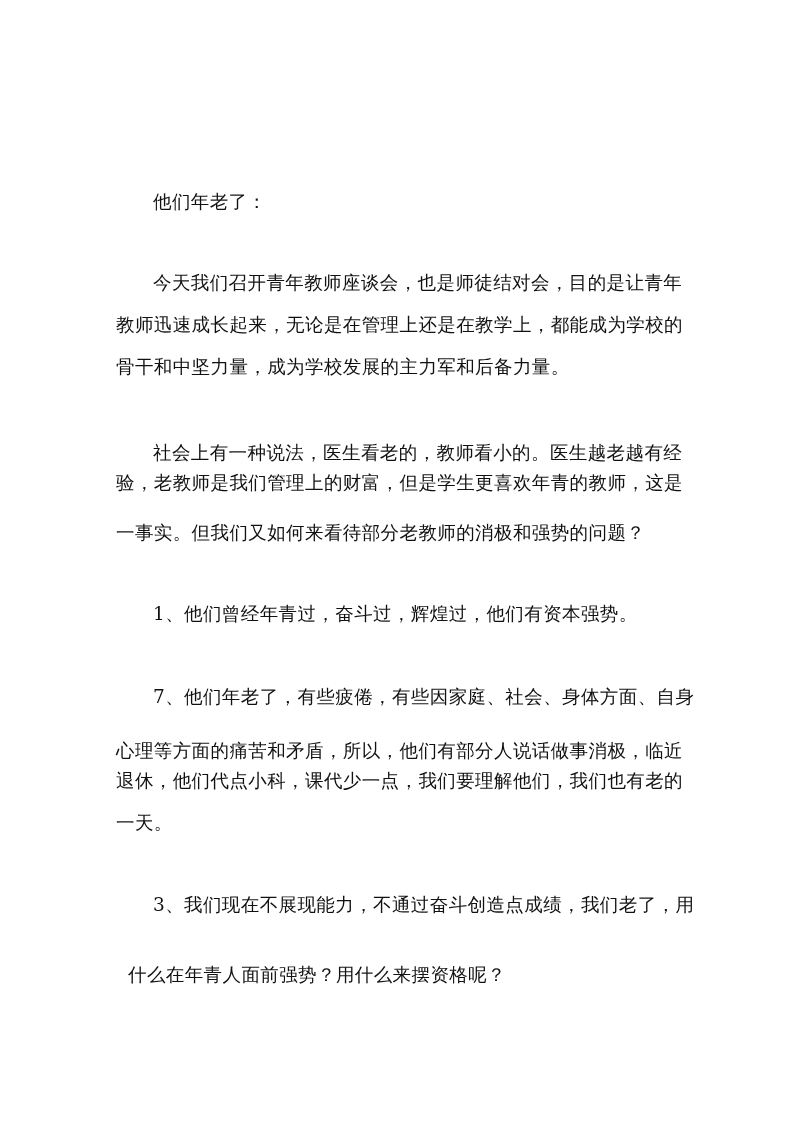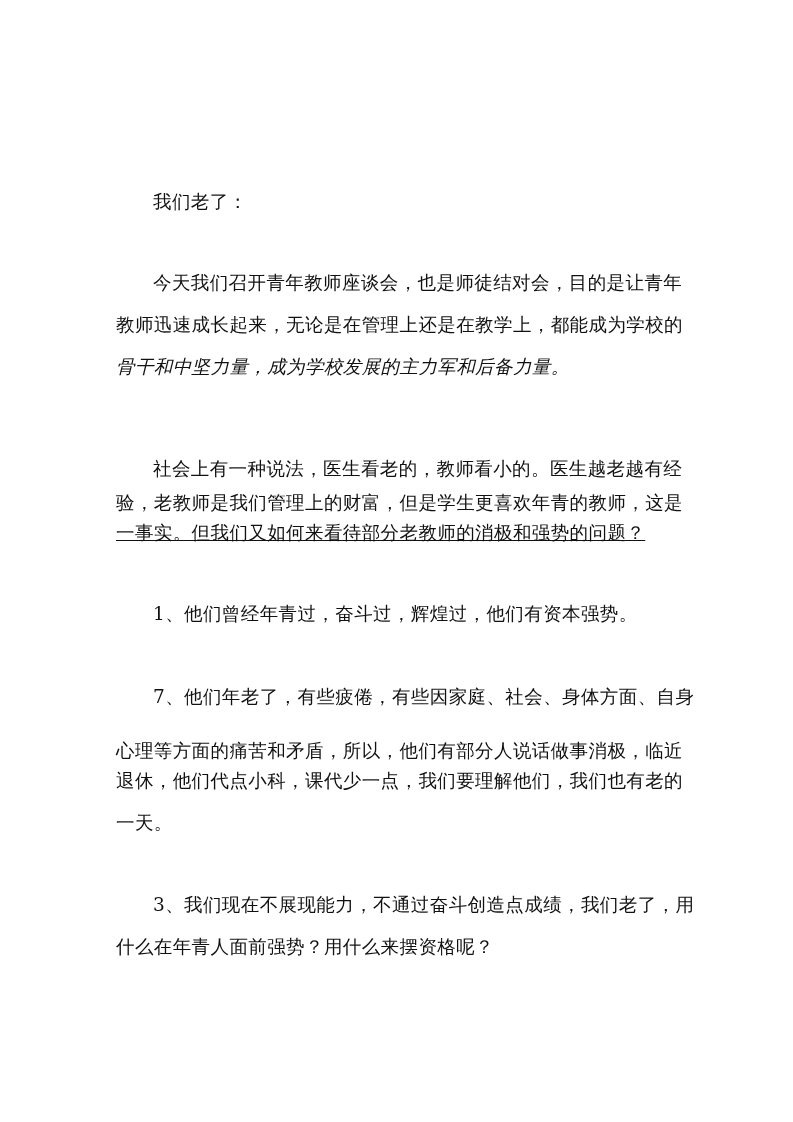--- a/index.html
+++ b/index.html
@@ -28,42 +28,42 @@
       font-size: 18.5px;
       line-height: 22px;
       letter-spacing: 0.4px;
     }
     .indent { left: 37px; }
   </style>
 </head>
 <body>
 
 <div class="page">
-  <div class="line indent" style="top:191px;">我们老了：</div>
+  <div class="line indent" style="top:191px;">他们年老了：</div>
 
   <div>
     <div class="line indent" style="top:272px;text-align:right;">今天我们召开青年教师座谈会，也是师徒结对会，目的是让青年</div>
     <div class="line" style="top:314px;">教师迅速成长起来，无论是在管理上还是在教学上，都能成为学校的</div>
-    <div class="line" style="top:356px;font-style:italic;">骨干和中坚力量，成为学校发展的主力军和后备力量。</div>
+    <div class="line" style="top:356px;">骨干和中坚力量，成为学校发展的主力军和后备力量。</div>
   </div>
 
   <div>
-    <div class="line indent" style="top:458px;text-align:center;">社会上有一种说法，医生看老的，教师看小的。医生越老越有经</div>
-    <div class="line" style="top:492px;">验，老教师是我们管理上的财富，但是学生更喜欢年青的教师，这是</div>
-    <div class="line" style="top:522px;text-decoration:underline;">一事实。但我们又如何来看待部分老教师的消极和强势的问题？</div>
+    <div class="line indent" style="top:442px;text-align:center;">社会上有一种说法，医生看老的，教师看小的。医生越老越有经</div>
+    <div class="line" style="top:472px;">验，老教师是我们管理上的财富，但是学生更喜欢年青的教师，这是</div>
+    <div class="line" style="top:522px;">一事实。但我们又如何来看待部分老教师的消极和强势的问题？</div>
   </div>
 
   <div>
     <div class="line indent" style="top:603px;">1、他们曾经年青过，奋斗过，辉煌过，他们有资本强势。</div>
   </div>
 
   <div>
     <div class="line indent" style="top:686px;">7、他们年老了，有些疲倦，有些因家庭、社会、身体方面、自身</div>
     <div class="line" style="top:740px;">心理等方面的痛苦和矛盾，所以，他们有部分人说话做事消极，临近</div>
     <div class="line" style="top:770px;text-align:center;">退休，他们代点小科，课代少一点，我们要理解他们，我们也有老的</div>
     <div class="line" style="top:812px;">一天。</div>
   </div>
 
   <div>
     <div class="line indent" style="top:894px;">3、我们现在不展现能力，不通过奋斗创造点成绩，我们老了，用</div>
-    <div class="line" style="top:936px;">什么在年青人面前强势？用什么来摆资格呢？</div>
+    <div class="line" style="top:964px;margin-left:12px;">什么在年青人面前强势？用什么来摆资格呢？</div>
   </div>
 </div>
 
 </body></html>

